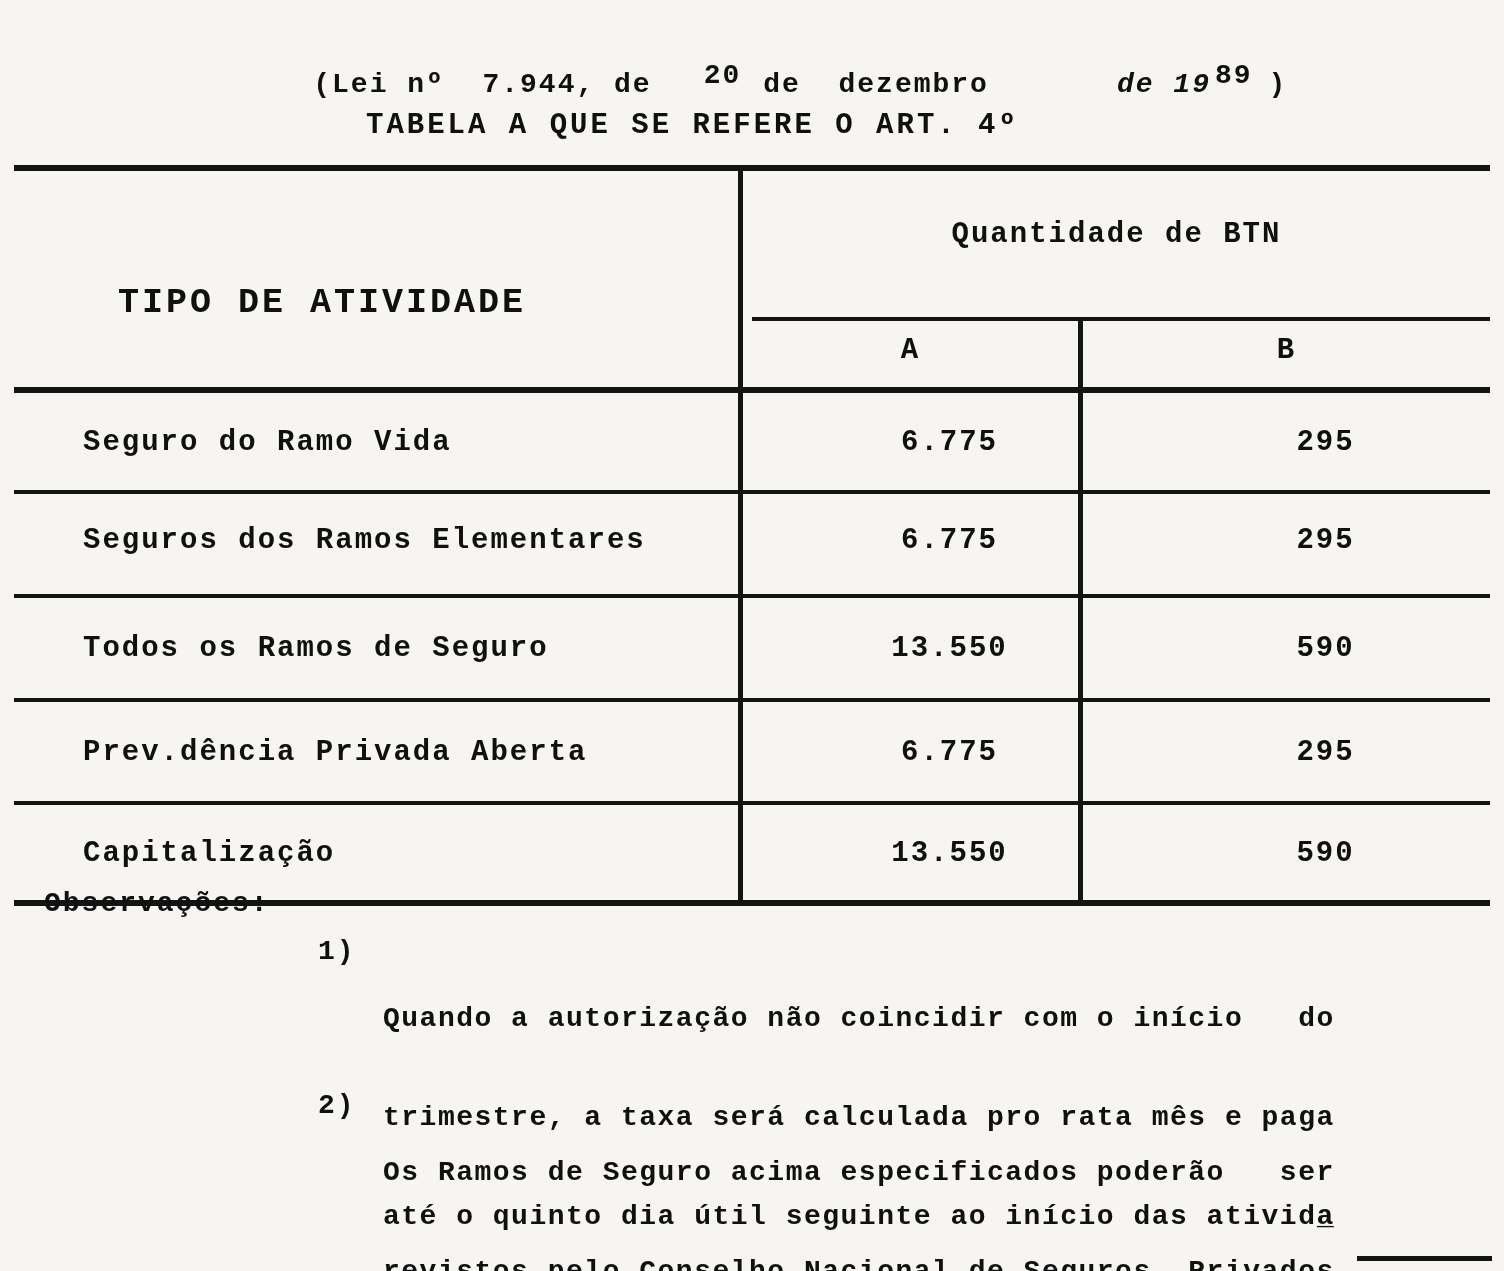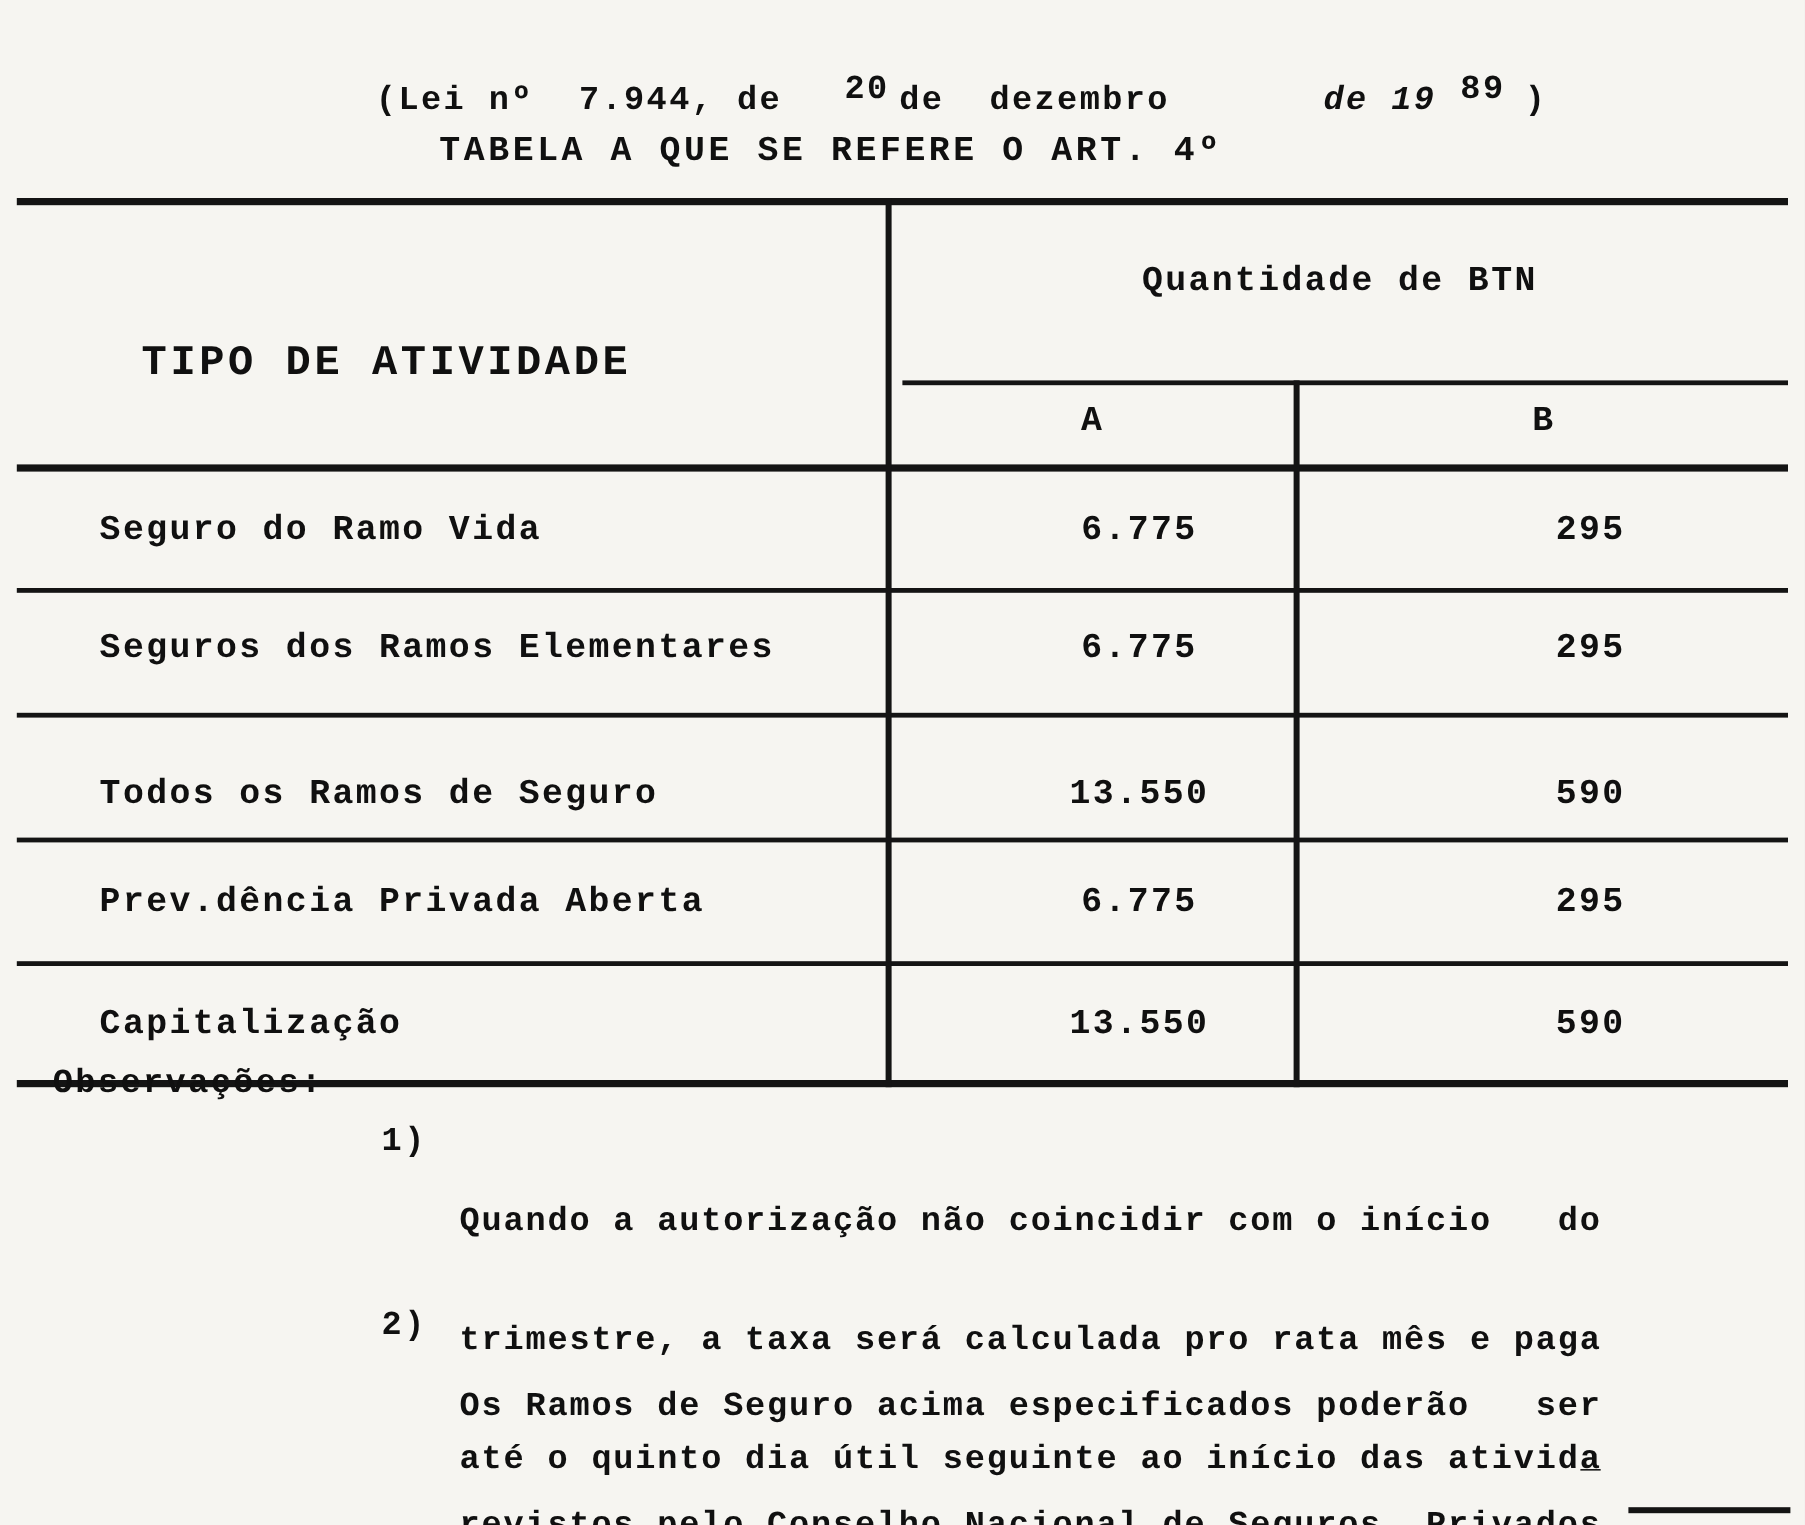--- a/index.html
+++ b/index.html
@@ -49,21 +49,21 @@
   .obs-block1{top:936px;}
   .obs-block2{top:1090px;}
   .stray{position:absolute;left:1357px;top:1256px;width:135px;height:5px;background:#141414;}
 </style>
 </head>
 <body>
 
 <div class="page">
 
   <div class="law-line">
-    <span>(Lei nº  7.944, de</span><span class="raise" style="margin-left:52px;">20</span><span style="margin-left:8px;">de  dezembro</span><span style="margin-left:128px;font-style:italic;">de 19</span><span class="raise" style="margin-left:20px;">89</span><span style="margin-left:16px;">)</span>
+    <span>(Lei nº  7.944, de</span><span class="raise" style="margin-left:52px;">20</span><span style="margin-left:22px;">de  dezembro</span><span style="margin-left:128px;font-style:italic;">de 19</span><span class="raise" style="margin-left:4px;">89</span><span style="margin-left:16px;">)</span>
   </div>
 
   <div class="doc-title">TABELA A QUE SE REFERE O ART. 4º</div>
 
   <div class="hline" style="left:14px;top:165px;width:1476px;height:6px;"></div>
   <div class="hline" style="left:752px;top:317px;width:738px;height:4px;"></div>
   <div class="hline" style="left:14px;top:387px;width:1476px;height:6px;"></div>
   <div class="hline" style="left:14px;top:490px;width:1476px;height:4px;"></div>
   <div class="hline" style="left:14px;top:594px;width:1476px;height:4px;"></div>
   <div class="hline" style="left:14px;top:698px;width:1476px;height:4px;"></div>
@@ -80,21 +80,21 @@
   <div class="trow" style="top:393px;height:97px;">
     <div class="c-act">Seguro do Ramo Vida</div>
     <div class="c-a">6.775</div>
     <div class="c-b">295</div>
   </div>
   <div class="trow" style="top:490px;height:100px;text-decoration:underline;">
     <div class="c-act">Seguros dos Ramos Elementares</div>
     <div class="c-a">6.775</div>
     <div class="c-b">295</div>
   </div>
-  <div class="trow" style="top:612px;height:100px;">
+  <div class="trow" style="top:598px;height:100px;">
     <div class="c-act">Todos os Ramos de Seguro</div>
     <div class="c-a">13.550</div>
     <div class="c-b">590</div>
   </div>
   <div class="trow" style="top:702px;height:99px;">
     <div class="c-act">Prev.dência Privada Aberta</div>
     <div class="c-a">6.775</div>
     <div class="c-b">295</div>
   </div>
   <div class="trow" style="top:805px;height:95px;">

